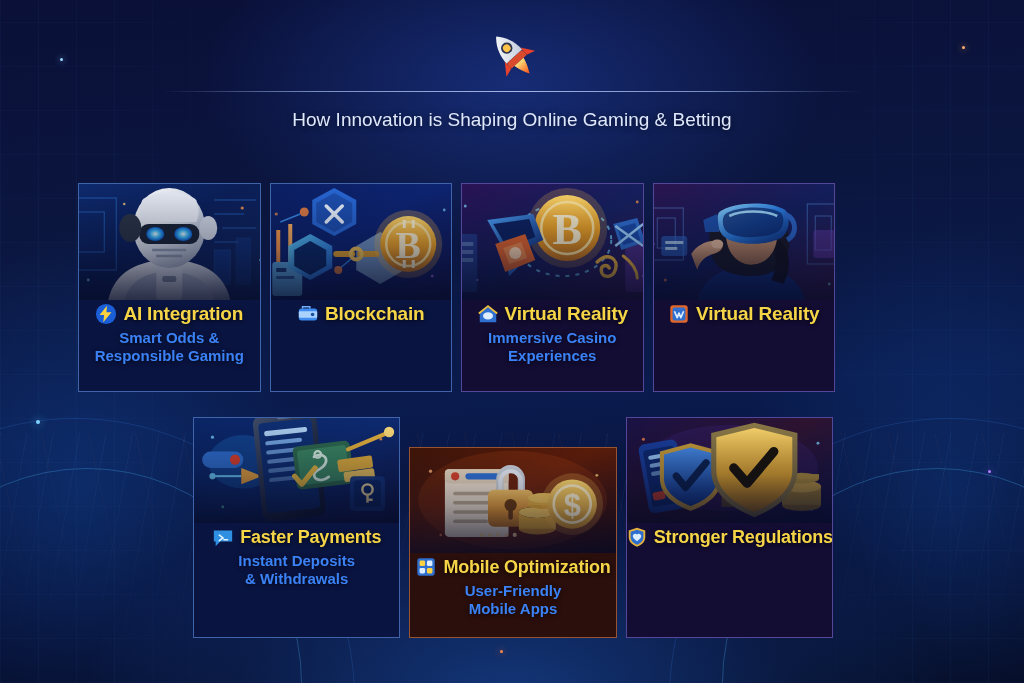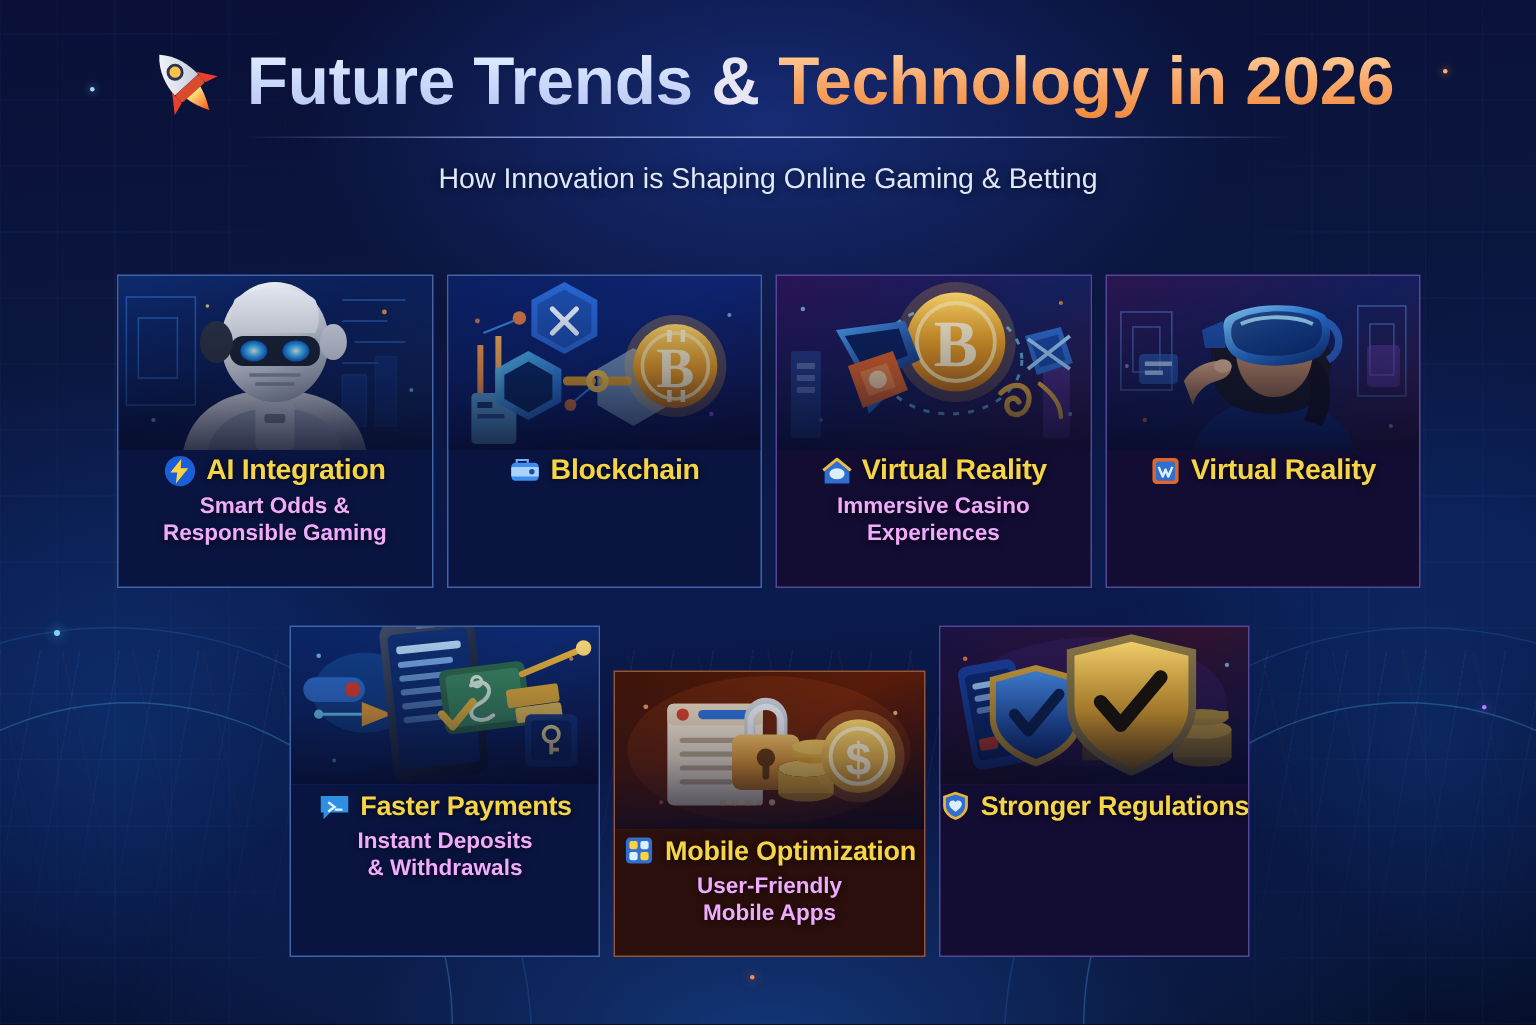--- a/index.html
+++ b/index.html
@@ -68,21 +68,21 @@
   #title-rule {
     margin:9px auto 0; width:700px; height:1px;
     background:linear-gradient(90deg,rgba(150,180,255,0) 0%,rgba(175,200,255,.65) 22%,rgba(200,215,255,.8) 50%,rgba(175,200,255,.65) 78%,rgba(150,180,255,0) 100%);
   }
   #page-subtitle {
     margin-top:17px; font-size:19px; font-weight:normal; color:#dfe7fb;
     text-shadow:0 1px 6px rgba(0,0,0,.55);
   }
 
   
-  #row1 { position:absolute; top:183px; left:78px; width:869px; height:209px;
+  #row1 { position:absolute; top:183px; left:78px; width:757px; height:209px;
           display:flex; gap:9px; }
   #row2 { position:absolute; top:417px; left:193px; width:640px; height:221px;
           display:flex; gap:9px; }
   #row1 .card { flex:1 1 0; }
   #row2 .card { flex:1 1 0; }
 
   .card {
     position:relative; overflow:hidden;
     border:1px solid rgba(110,165,255,.55);
     background:#0a1440;
@@ -103,21 +103,21 @@
   }
   .card-head .mini { width:22px; height:22px; flex:0 0 auto; }
   .card-title {
     font-size:19px; font-weight:bold; color:#f5d547;
     text-shadow:0 1px 4px rgba(0,0,0,.75);
     letter-spacing:-.2px;
   }
   #row2 .card-title { font-size:18px; }
   .card-sub {
     margin-top:4px; text-align:center; font-size:15px; line-height:1.2;
-    color:#f0abfc; font-weight:bold; text-shadow:0 1px 5px rgba(0,0,0,.7);
+    color:#3b82f6; font-weight:bold; text-shadow:0 1px 5px rgba(0,0,0,.7);
   }
   .card-sub .l2 { display:block; }
   .card.glitch .card-sub { letter-spacing:.2px; }
 
   
   .bg-ai     { background:linear-gradient(150deg,#0e2a6e 0%,#0b1f58 45%,#132a63 100%); }
   .bg-chain  { background:linear-gradient(150deg,#0b1f63 0%,#0d2472 45%,#141a55 100%); }
   .bg-vr1    { background:linear-gradient(150deg,#2a1356 0%,#15205e 50%,#3a1a4e 100%); }
   .bg-vr2    { background:linear-gradient(150deg,#2b1550 0%,#131f5c 50%,#3c1b4c 100%); }
   .bg-pay    { background:linear-gradient(150deg,#0a2565 0%,#0d2a70 50%,#111b52 100%); }
@@ -161,21 +161,20 @@
         <g transform="rotate(-42 32 32)">
           <path d="M32 5 C41 14 44 26 44 36 L20 36 C20 26 23 14 32 5 Z" fill="url(#rkBody)"></path>
           <path d="M20 33 L10 47 L20 44 Z" fill="#e8402a"></path>
           <path d="M44 33 L54 47 L44 44 Z" fill="#e8402a"></path>
           <rect x="20" y="36" width="24" height="8" rx="2" fill="#d94b2c"></rect>
           <circle cx="32" cy="23" r="6.5" fill="#2c3550"></circle>
           <circle cx="32" cy="23" r="4.3" fill="#ffc24a"></circle>
           <path d="M25 44 C27 53 30 58 32 62 C34 58 37 53 39 44 Z" fill="url(#rkFlame)"></path>
         </g>
       </svg>
-      <div id="page-title"><span class="t-cool">Future Trends </span><span class="t-amp">&amp; </span><span class="t-warm">Technology in 2026</span></div>
     </div>
     <div id="title-rule"></div>
     <div id="page-subtitle">How Innovation is Shaping Online Gaming &amp; Betting</div>
   </div>
 
   <div id="row1">
 
     <div class="card">
       <div class="art bg-ai">
         <svg viewBox="0 0 210 116" preserveAspectRatio="xMidYMid slice">

